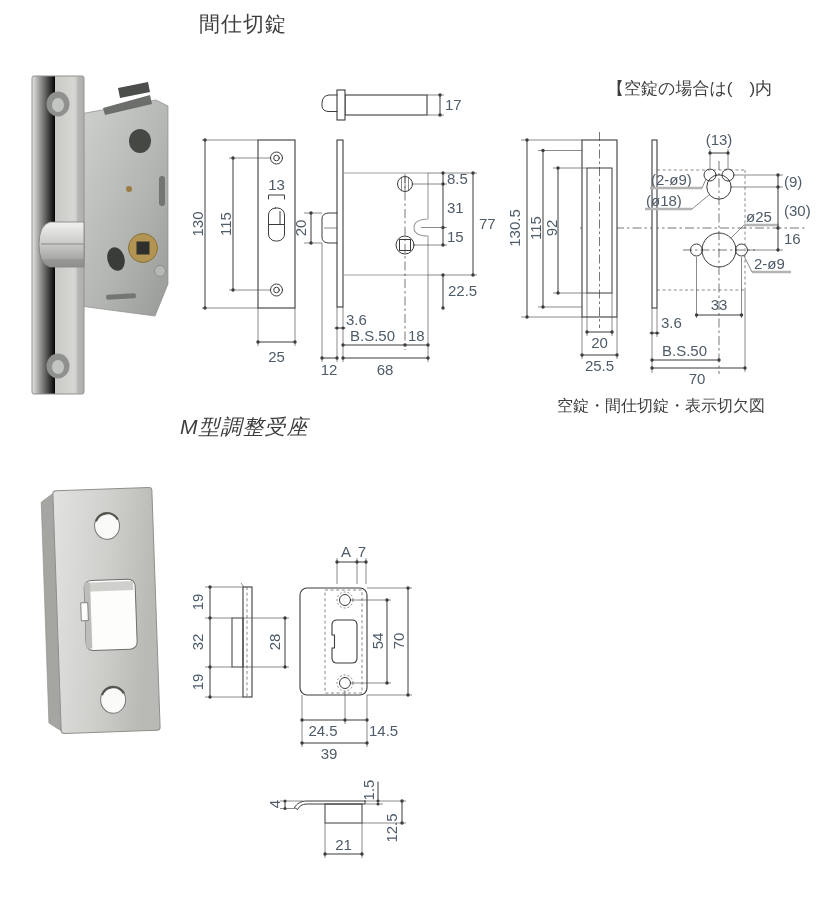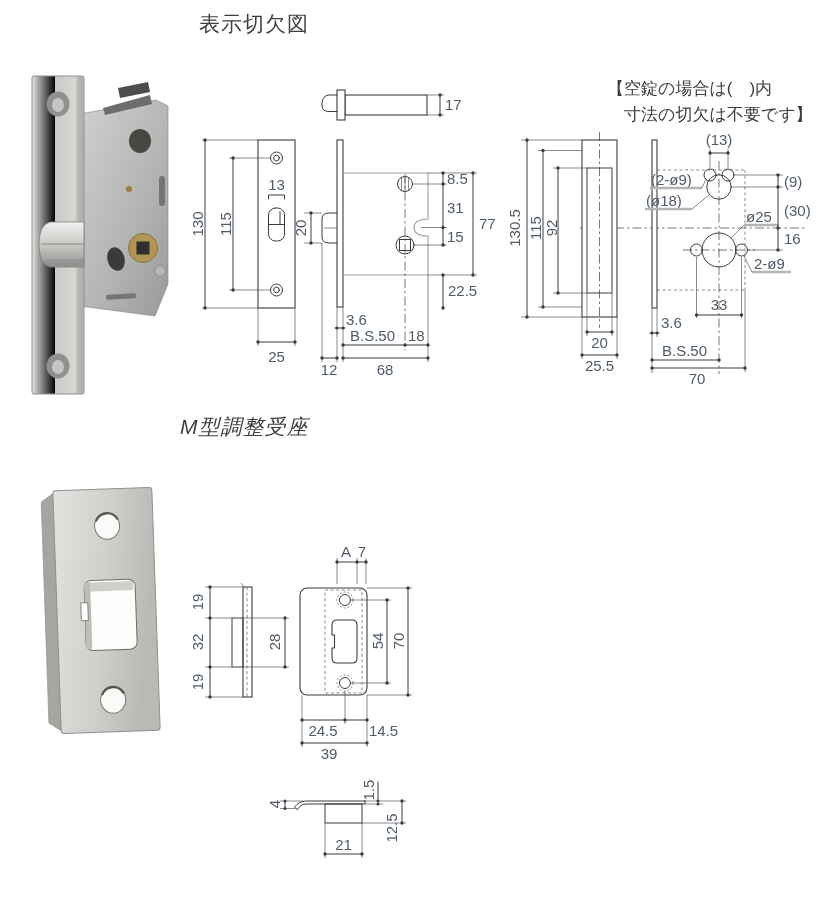--- a/index.html
+++ b/index.html
@@ -22,27 +22,27 @@
   .cl{stroke:#3c3c3c;stroke-width:0.7;fill:none;stroke-dasharray:9,3,2.5,3;}
   .dot{fill:#3c3c3c;stroke:none;}
   .ul{stroke:#b4b4b2;stroke-width:2.4;fill:none;}
   text.dim{font:15px "Liberation Sans",sans-serif;fill:#4e5b68;}
 </style>
 </head>
 <body>
 
 <div class="page">
 
-  <div class="jt title" style="left:199px;top:10px;">表示切欠図</div>
+  <div class="jt title" style="left:199px;top:10px;">間仕切錠</div>
 
   <div class="jt note" style="left:607px;top:76px;">
     <div>【空錠の場合は(　)内</div>
-    <div class="in">寸法の切欠は不要です】</div>
   </div>
 
+  <div class="jt caption" style="left:557px;top:396px;">空錠・間仕切錠・表示切欠図</div>
 
   <div class="jt title" style="left:180px;top:413px;font-style:italic;">M型調整受座</div>
 
 
   <svg style="left:8px;top:58px;" width="185" height="345" viewBox="0 0 185 345">
     <defs>
       <linearGradient id="gPlate" x1="0" y1="0" x2="1" y2="0">
         <stop offset="0" stop-color="#e6e6e4"></stop>
           <stop offset="0.45" stop-color="#cscsc9"></stop>
         <stop offset="0.45" stop-color="#c9c9c6"></stop>

